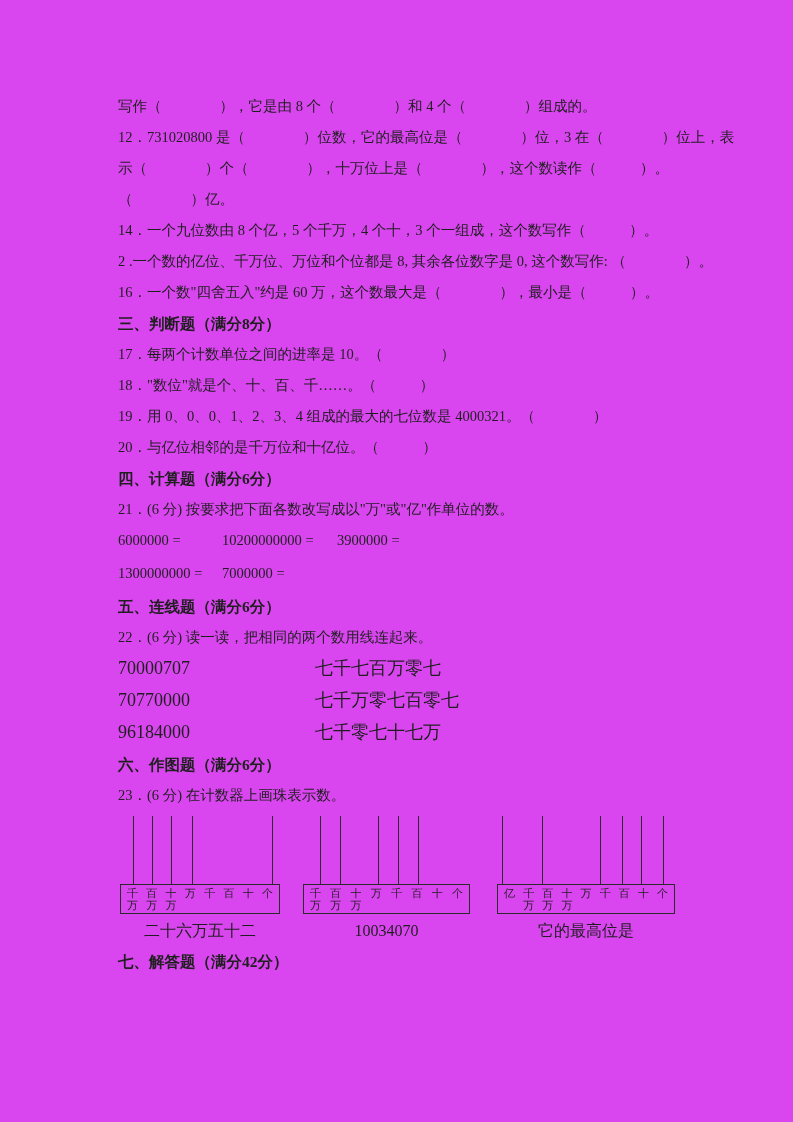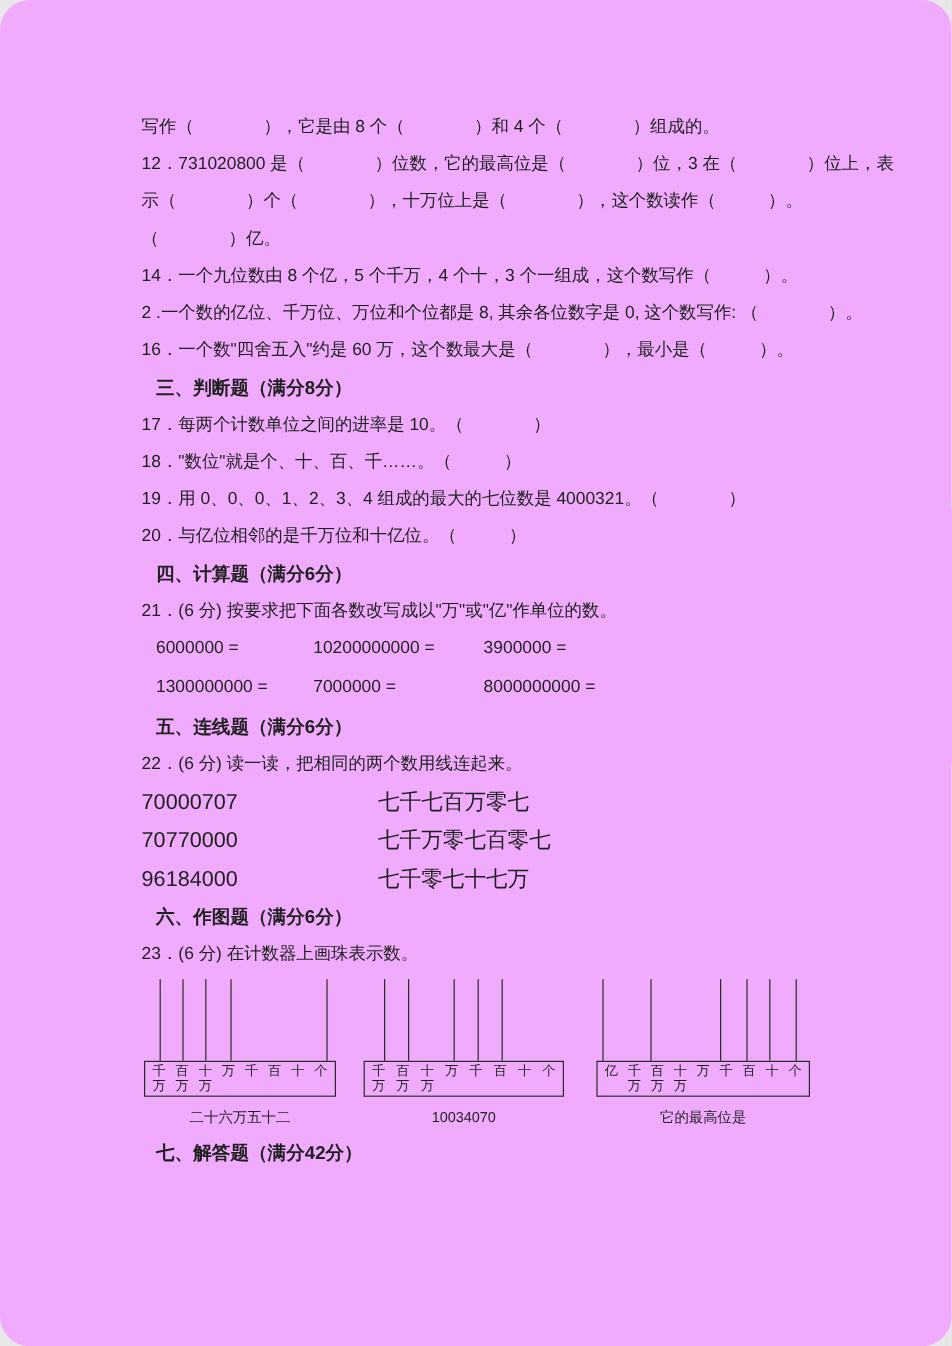--- a/index.html
+++ b/index.html
@@ -1,50 +1,48 @@
 <!DOCTYPE html>
 <html><head>
 <meta charset="utf-8">
 <style>
   html,body{margin:0;padding:0;background:#e8e8e8;}
   .page{
     position:relative;
     width:793px;height:1122px;
     margin:0 auto;
-    background:#f0abfc;
+    background:#d946ef;
     color:#1f1f1f;
-    font-family:Liberation Sans, sans-serif;
+    font-family:Liberation Serif, serif;
     overflow:hidden;
-    border-radius:25px;
   }
   .content{
     position:absolute;
     left:118px;top:96px;
     width:578px;
   }
   .ln{
     margin:0 0 11px 0;
     font-size:14.5px;
     line-height:20px;
     white-space:nowrap;
   }
   .sec{
-    margin:7px 0 9px 12px;
+    margin:7px 0 9px 0;
     font-size:15.5px;
     line-height:22px;
     font-weight:bold;
     white-space:nowrap;
   }
   .calc-row{
     display:grid;
     grid-template-columns:104px 115px auto;
-    margin:0 0 13px 12px;
+    margin:0 0 13px 0;
     font-size:14.5px;
     line-height:20px;
-    gap:27px;
   }
   .match-row{
     margin:0 0 12px 0;
     font-size:18px;
     line-height:20px;
     white-space:nowrap;
   }
   .match-number{display:inline-block;width:197px;}
   
   .counters{
@@ -70,21 +68,21 @@
   }
   .place-label{
     font-size:11px;
     line-height:12px;
     text-align:center;
   }
   .place-label div{height:12px;}
   .counter-caption{
     position:absolute;top:106px;left:0;right:0;
     text-align:center;
-    font-size:12px;
+    font-size:16px;
     line-height:18px;
     white-space:nowrap;
   }
 </style>
 </head>
 <body>
 
 <div class="page">
   <div class="content">
 
@@ -108,21 +106,20 @@
     <p class="ln">21．(6 分) 按要求把下面各数改写成以"万"或"亿"作单位的数。</p>
     <div id="calc-rows">
         <div class="calc-row">
           <span class="calc-cell">6000000 =</span>
           <span class="calc-cell">10200000000 =</span>
           <span class="calc-cell">3900000 =</span>
         </div>
         <div class="calc-row">
           <span class="calc-cell">1300000000 =</span>
           <span class="calc-cell">7000000 =</span>
-          <span class="calc-cell">8000000000 =</span>
         </div>
       </div>
 
     <h2 class="sec">五、连线题（满分6分）</h2>
     <p class="ln">22．(6 分) 读一读，把相同的两个数用线连起来。</p>
     <div id="match-pairs">
         <div class="match-row"><span class="match-number">70000707</span><span class="match-reading">七千七百万零七</span></div>
         <div class="match-row"><span class="match-number">70770000</span><span class="match-reading">七千万零七百零七</span></div>
         <div class="match-row"><span class="match-number">96184000</span><span class="match-reading">七千零七十七万</span></div>
       </div>

